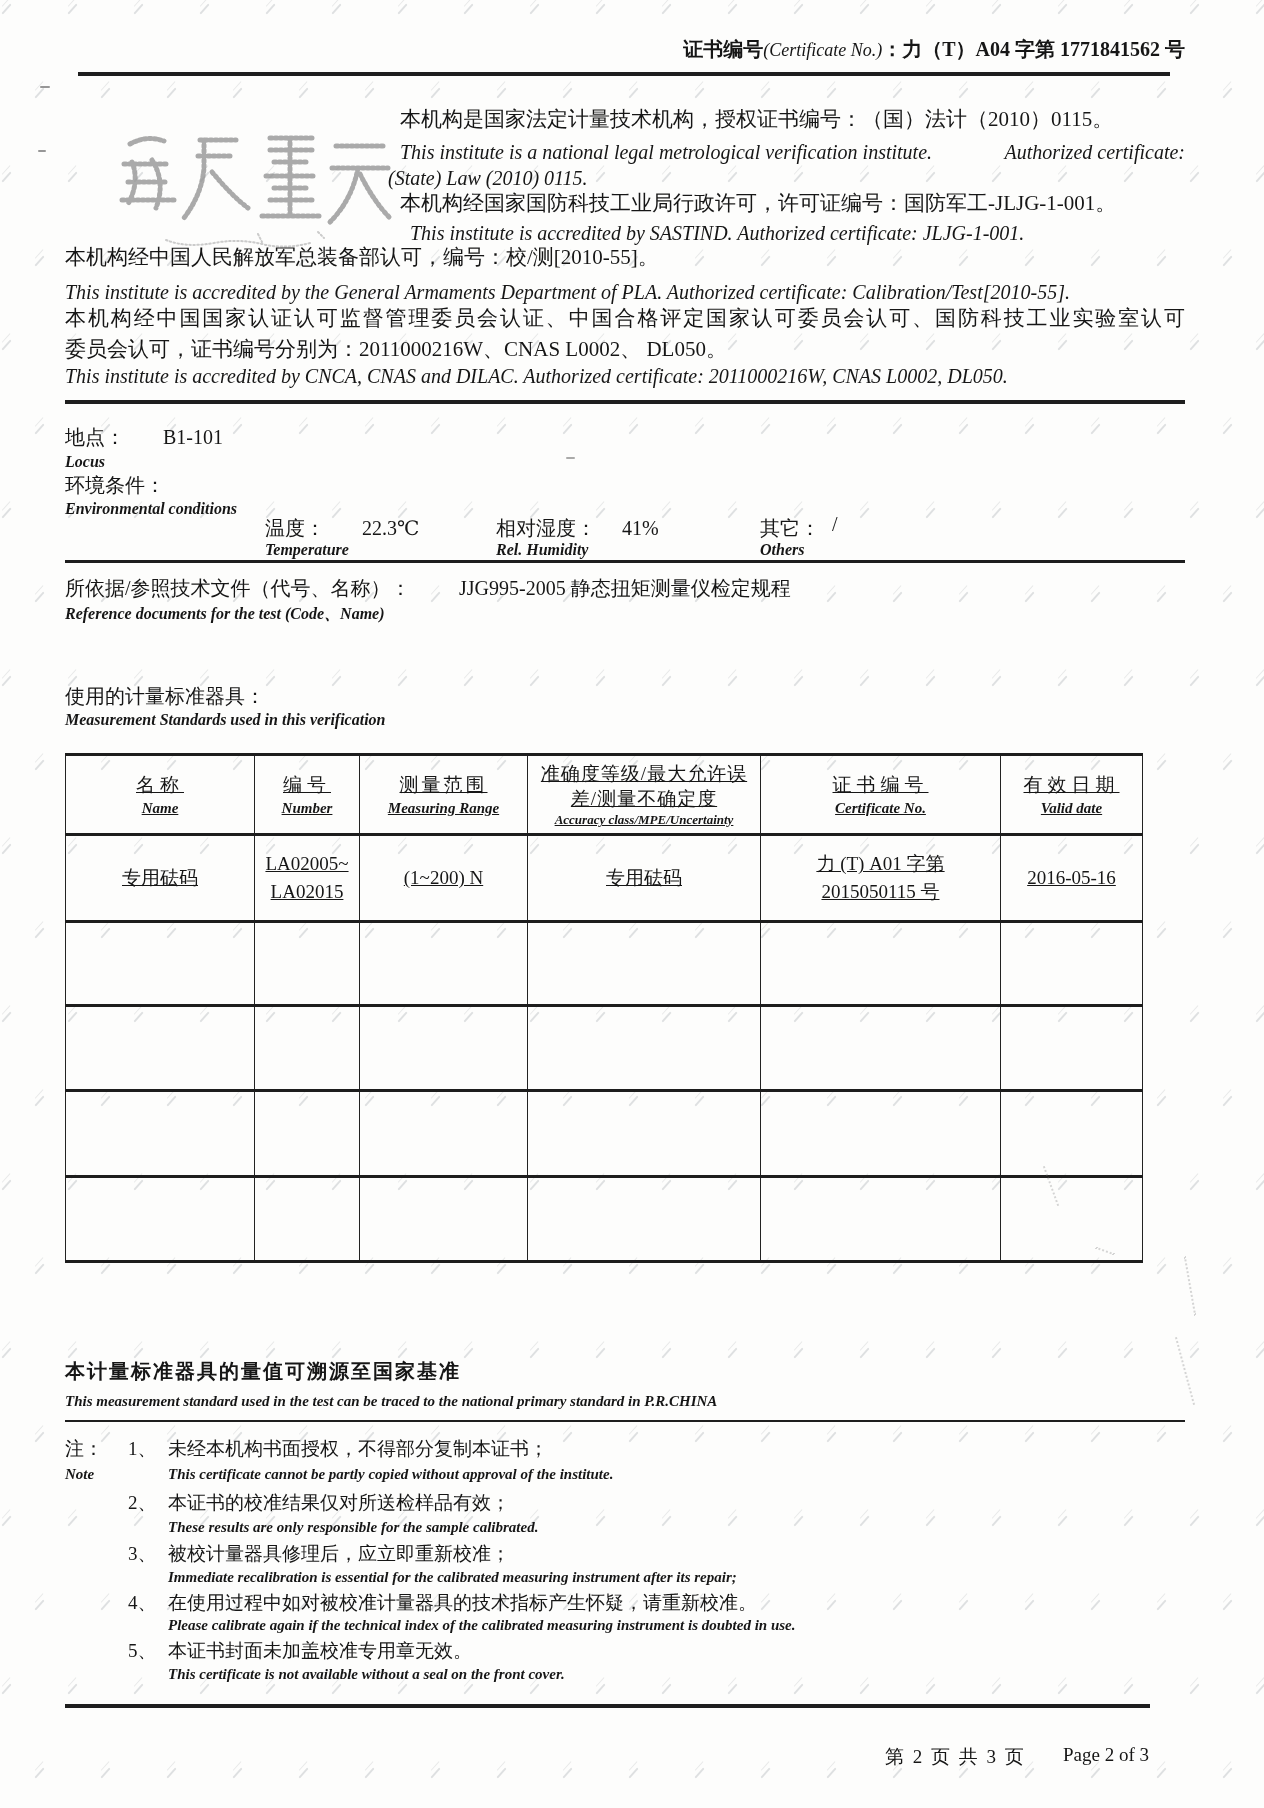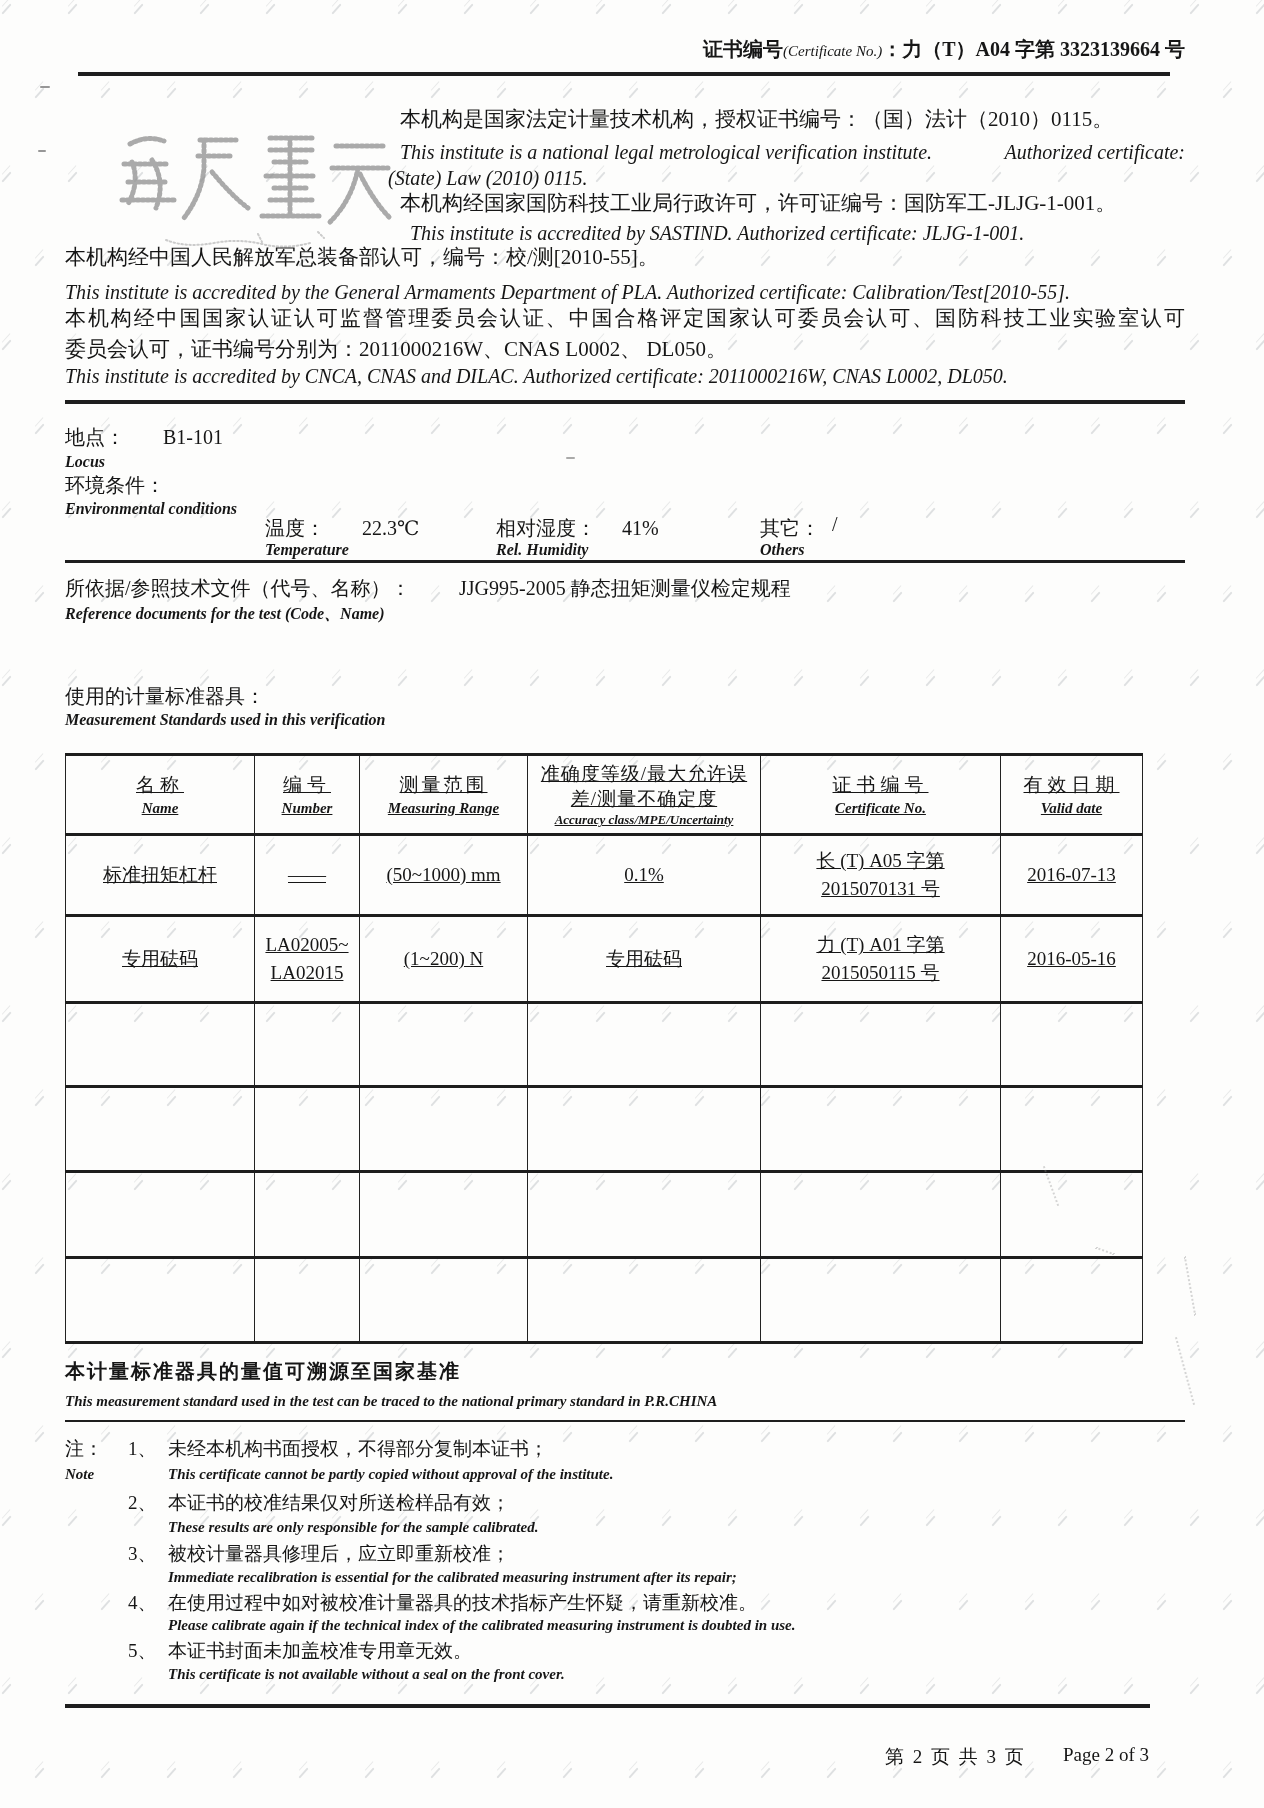--- a/index.html
+++ b/index.html
@@ -468,21 +468,21 @@
       <i style="left: 957px; top: 1772px;"></i>
       <i style="left: 1023px; top: 1772px;"></i>
       <i style="left: 1089px; top: 1772px;"></i>
       <i style="left: 1155px; top: 1772px;"></i>
       <i style="left: 1221px; top: 1772px;"></i>
     </div>
 
   <div class="content">
 
     <div class="abs" style="top:36px;left:580px;width:605px;text-align:right;white-space:nowrap;">
-      <span class="zh b" style="font-size:20px;">证书编号</span><span class="it" style="font-size:15px;">(Certificate No.)</span><span class="zh b">：</span><span class="zh b" style="font-size:20px;">力（T）A04 字第 3323139664 号</span>
+      <span class="zh b" style="font-size:20px;">证书编号</span><span class="it" style="font-size:18px;">(Certificate No.)</span><span class="zh b">：</span><span class="zh b" style="font-size:20px;">力（T）A04 字第 1771841562 号</span>
     </div>
     <div class="rule" style="top:72px;left:78px;width:1092px;height:4px;"></div>
 
     <div class="abs" style="top:122px;left:108px;width:290px;height:130px;">
       <svg width="290" height="130" viewBox="0 0 290 130">
         <g fill="none" stroke="#8f8f8f" stroke-width="5" stroke-linecap="round" stroke-dasharray="2 3" opacity="0.75">
           <path d="M22 22 q16 -9 34 -3 M16 42 h44 M24 40 q8 20 -4 42 M44 38 q14 22 4 48 M14 78 h52 M20 60 h40"></path>
           <path d="M92 18 h36 M96 18 v28 q-2 26 -20 50 M104 50 q20 24 36 36 M90 34 h34"></path>
           <path d="M162 16 h42 M162 28 h42 M166 40 h34 M158 54 h50 M166 66 h34 M162 78 h42 M154 94 h58 M182 16 v78"></path>
           <path d="M228 24 h48 M224 46 h56 M250 46 q-6 32 -28 54 M252 52 q14 28 30 44"></path>
@@ -567,29 +567,20 @@
               </td>
           <td>
                 <div class="hz">证书编号</div>
                 <div class="he">Certificate No.</div>
               </td>
           <td>
                 <div class="hz">有效日期</div>
                 <div class="he">Valid date</div>
               </td>
         </tr>
-        <tr style="height:81px">
-          <td>标准扭矩杠杆</td>
-          <td>——</td>
-          <td>(50~1000) mm</td>
-          <td>0.1%</td>
-          <td class="preline">长 (T) A05 字第
-2015070131 号</td>
-          <td>2016-07-13</td>
-        </tr>
         <tr style="height:87px">
           <td>专用砝码</td>
           <td class="small preline">LA02005~
 LA02015</td>
           <td>(1~200) N</td>
           <td>专用砝码</td>
           <td class="preline">力 (T) A01 字第
 2015050115 号</td>
           <td>2016-05-16</td>
         </tr>

